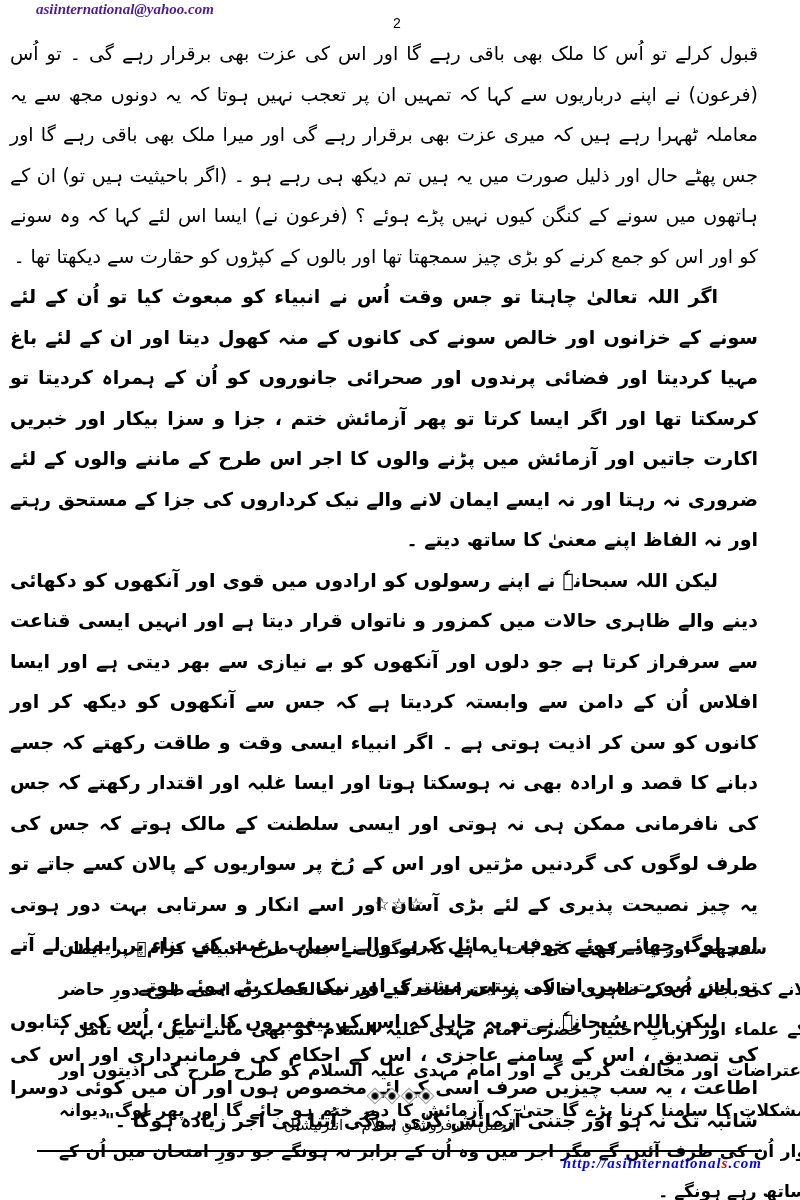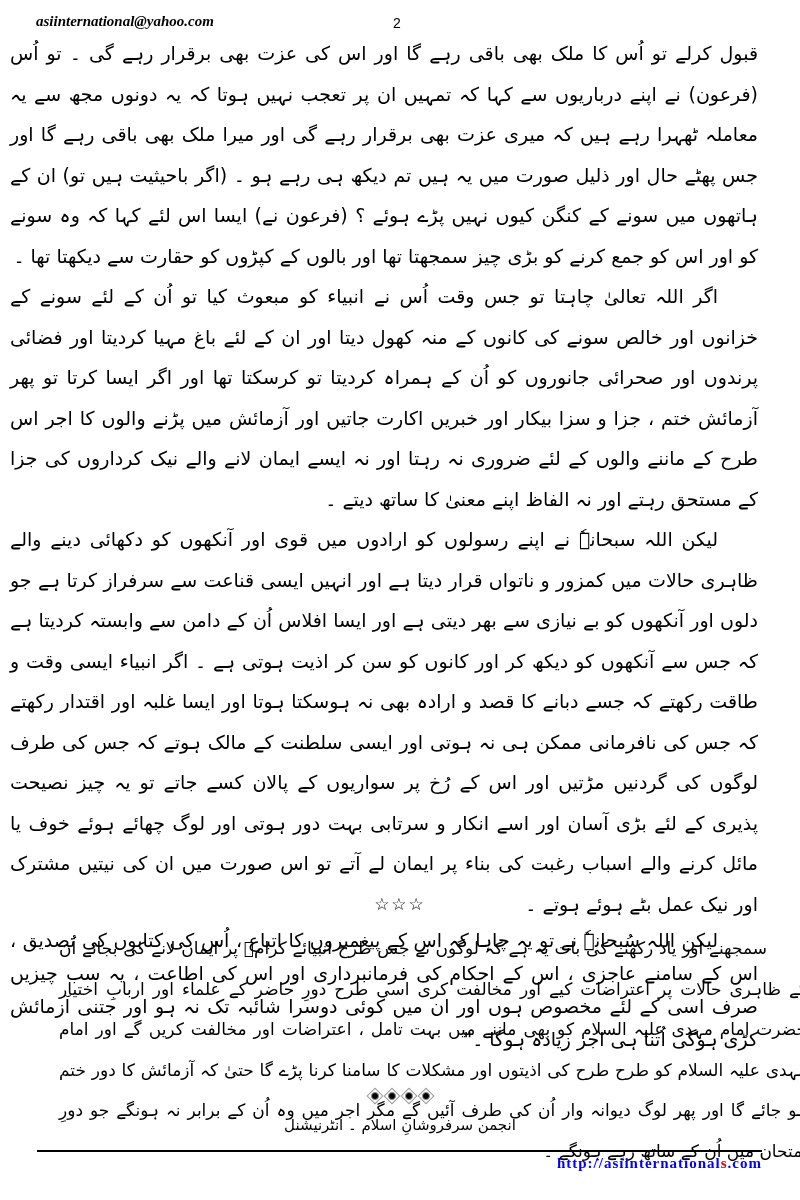--- a/index.html
+++ b/index.html
@@ -1,32 +1,32 @@
 <!DOCTYPE html>
 <html><head>
 <meta charset="utf-8">
 <style>
   html, body { margin: 0; padding: 0; background: #ffffff; }
   body { width: 800px; height: 1200px; position: relative; overflow: hidden; font-family: "DejaVu Sans", sans-serif; color: #000; }
   .header-email {
-    position: absolute; left: 36px; top: 13px;
+    position: absolute; left: 36px; top: 1px;
     font-family: "Liberation Serif", serif; font-style: italic; font-weight: bold;
-    font-size: 15px; color: #000000; text-decoration: none;
+    font-size: 15px; color: #4c1d95; text-decoration: none;
   }
   .page-number {
     position: absolute; left: 393px; top: 15px;
     font-family: "Liberation Sans", sans-serif; font-size: 14px; color: #000;
   }
   .content {
     position: absolute; left: 10px; top: 33px; width: 748px;
     direction: rtl; text-align: justify;
     font-family: "DejaVu Sans", sans-serif; font-size: 19px; line-height: 40.5px;
   }
   .para { margin: 0; text-align: justify; text-align-last: right; }
-  .para.indent { text-indent: 40px; }
+  .para.indent { text-indent: 40px; font-weight: bold; }
   .para.tight { line-height: 33px; }
   .stars {
     position: absolute; left: 0; width: 800px; top: 894px; text-align: center;
     font-size: 17px; letter-spacing: 2px; color: #000;
   }
   .para2 {
     position: absolute; left: 26px; top: 928px; width: 748px;
     direction: rtl; font-family: "DejaVu Sans", sans-serif; font-size: 17px; line-height: 40.5px; margin-left: 33px;
   }
   .ornaments {
@@ -50,21 +50,21 @@
   }
   .footer-rule {
     position: absolute; left: 37px; top: 1150px; width: 725px; height: 0; border-top: 2px solid #000;
   }
   .footer-emails {
     position: absolute; left: 37px; top: 1208px;
     font-family: "Liberation Serif", serif; font-style: italic; font-weight: bold; font-size: 15px; color: #0000ff;
   }
   .footer-url {
     position: absolute; right: 38px; top: 1155px;
-    font-family: "Liberation Serif", serif; font-weight: bold; font-size: 15px; color: #0000ff; letter-spacing: 1px;
+    font-family: "Liberation Serif", serif; font-style: italic; font-weight: bold; font-size: 15px; color: #0000ff; letter-spacing: 1px;
   }
   .red { color: #e00000; }
   a { color: inherit; text-decoration: none; }
 </style>
 </head>
 <body>
 
 <a class="header-email">asiinternational@yahoo.com</a>
 <div class="page-number">2</div>
 

